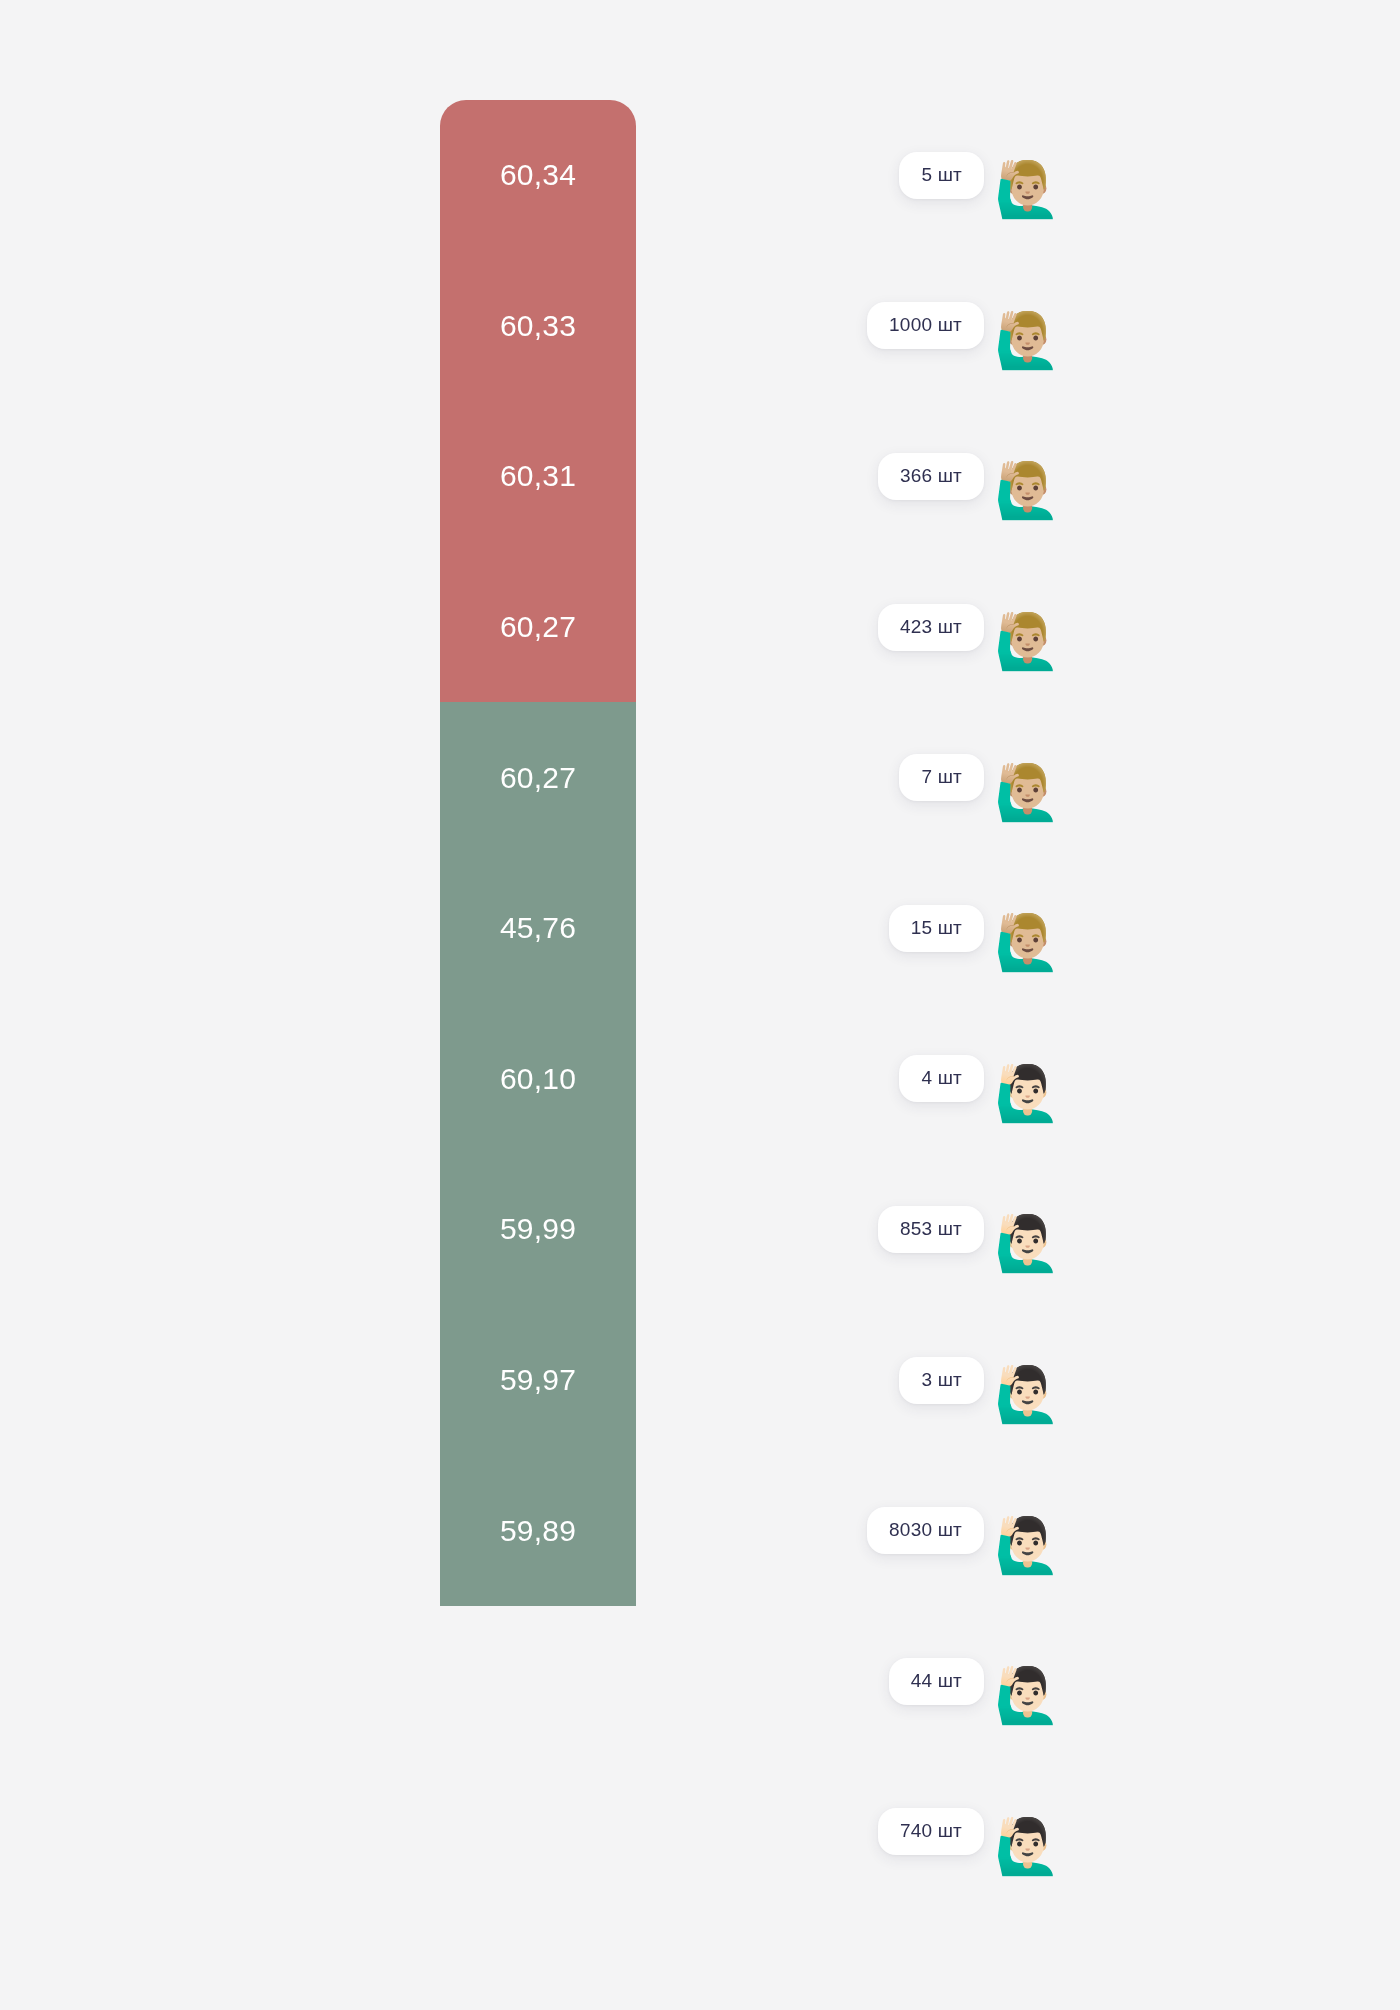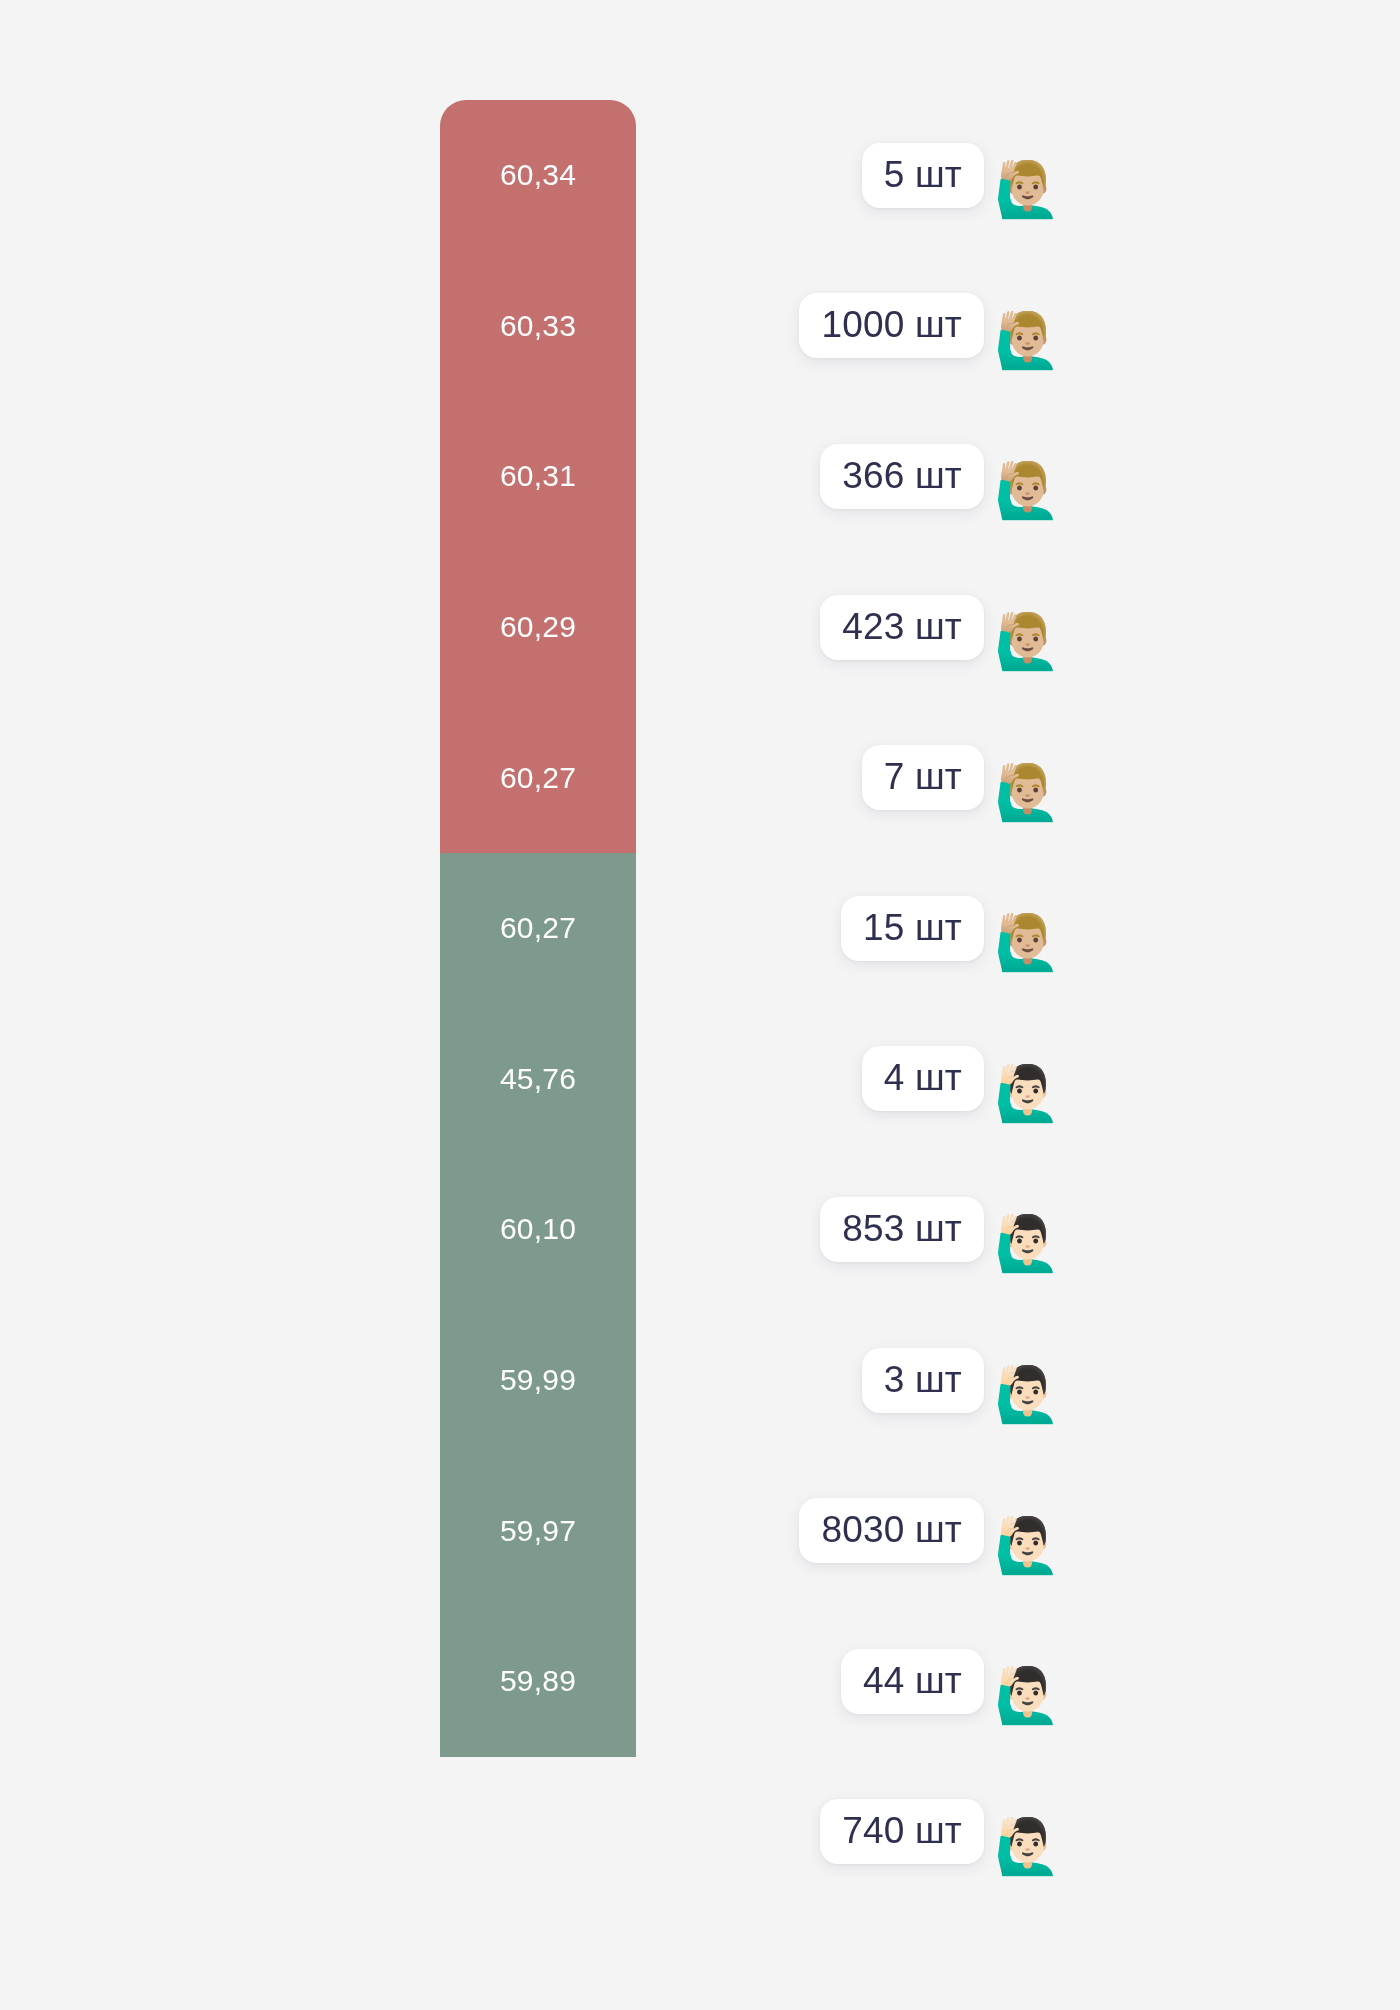--- a/index.html
+++ b/index.html
@@ -67,21 +67,21 @@
     height: 150.6px;
     display: flex;
     align-items: center;
     justify-content: flex-end;
     padding-right: 16px;
     box-sizing: border-box;
   }
   .qty-badge {
     background: #ffffff;
     color: #2f3050;
-    font-size: 37px;
+    font-size: 19px;
     font-weight: 500;
     letter-spacing: 0.2px;
     padding: 13px 22px 15px 22px;
     border-radius: 18px;
     box-shadow: 0 4px 14px rgba(50, 50, 80, 0.085),
                 0 1px 3px rgba(50, 50, 80, 0.05);
     white-space: nowrap;
     line-height: 1;
   }
   .qty-emoji {
@@ -97,21 +97,20 @@
 </head>
 <body>
 
 <div id="orderbook">
 
   <div class="price-bar">
     <div class="price-segment ask">
         <div class="price-cell">60,34</div>
         <div class="price-cell">60,33</div>
         <div class="price-cell">60,31</div>
-        <div class="price-cell">60,29</div>
         <div class="price-cell">60,27</div>
       </div>
     <div class="price-segment bid">
         <div class="price-cell">60,27</div>
         <div class="price-cell">45,76</div>
         <div class="price-cell">60,10</div>
         <div class="price-cell">59,99</div>
         <div class="price-cell">59,97</div>
         <div class="price-cell">59,89</div>
       </div>

